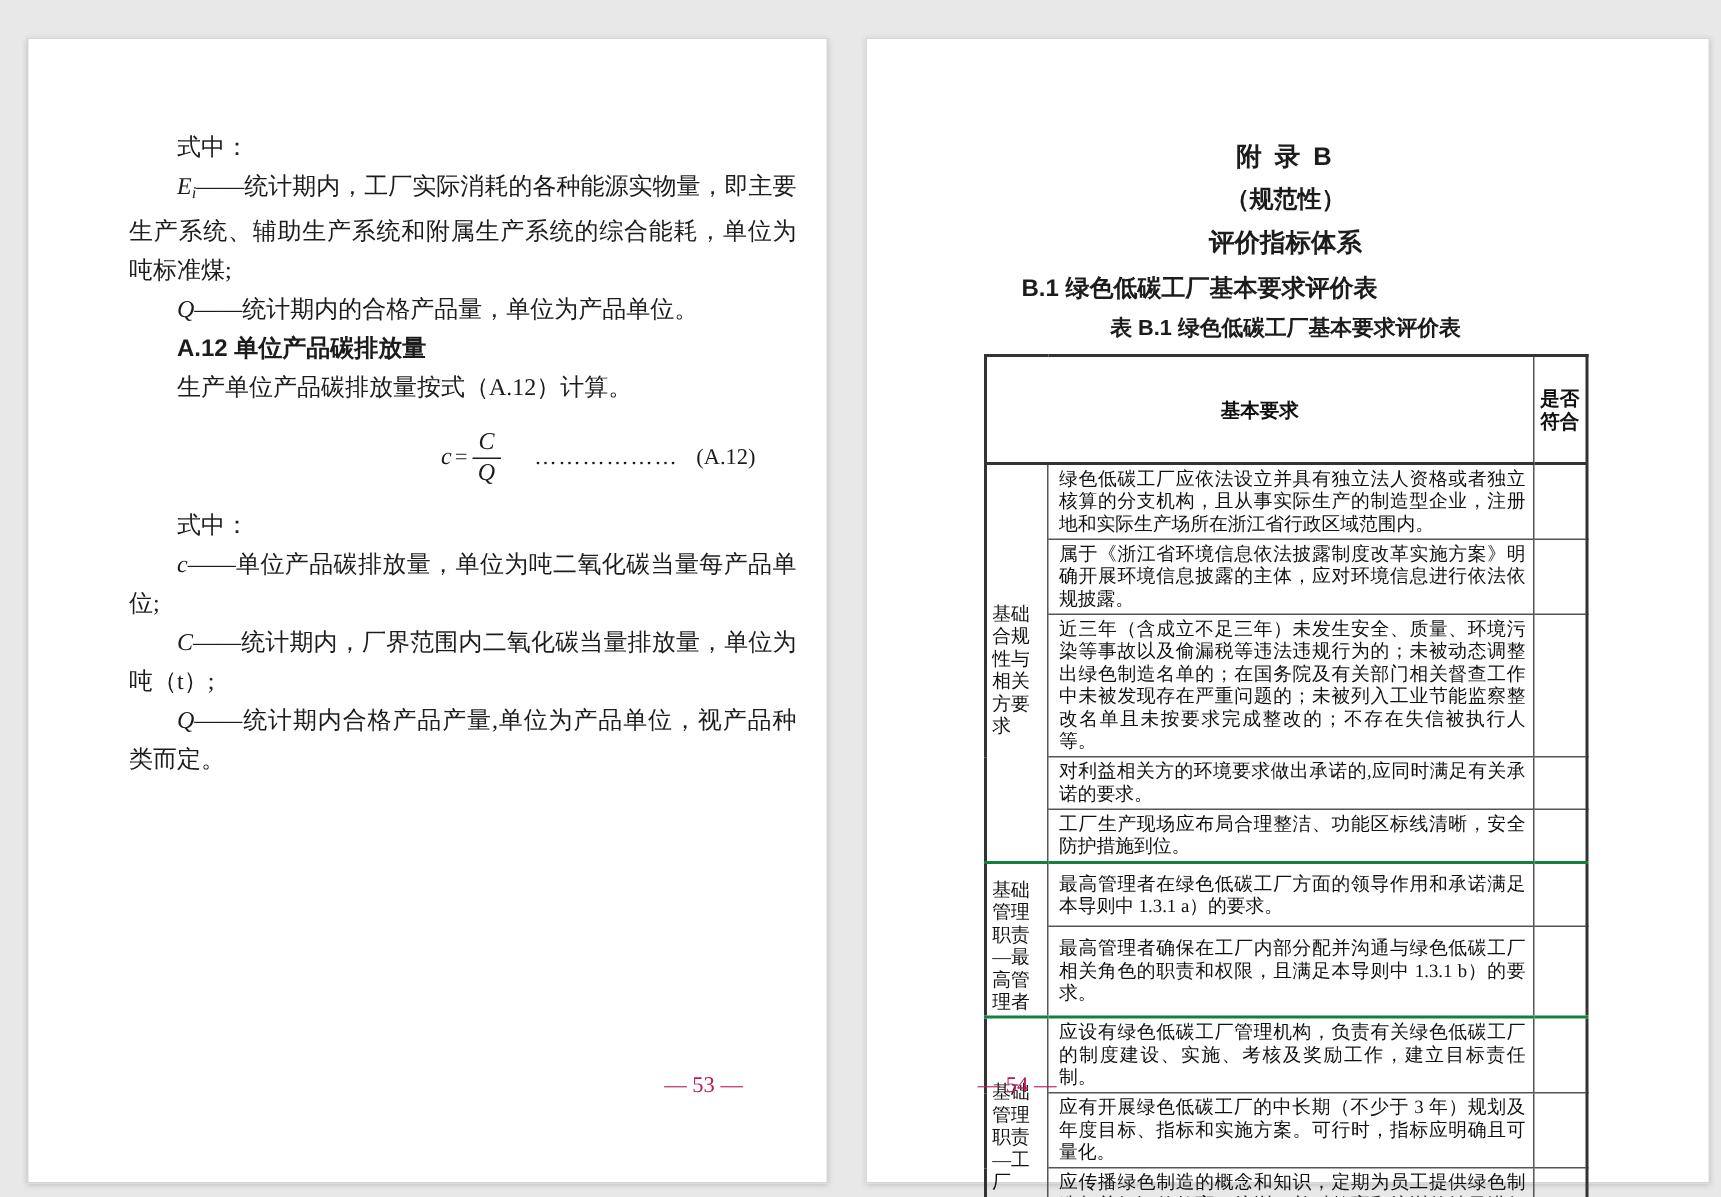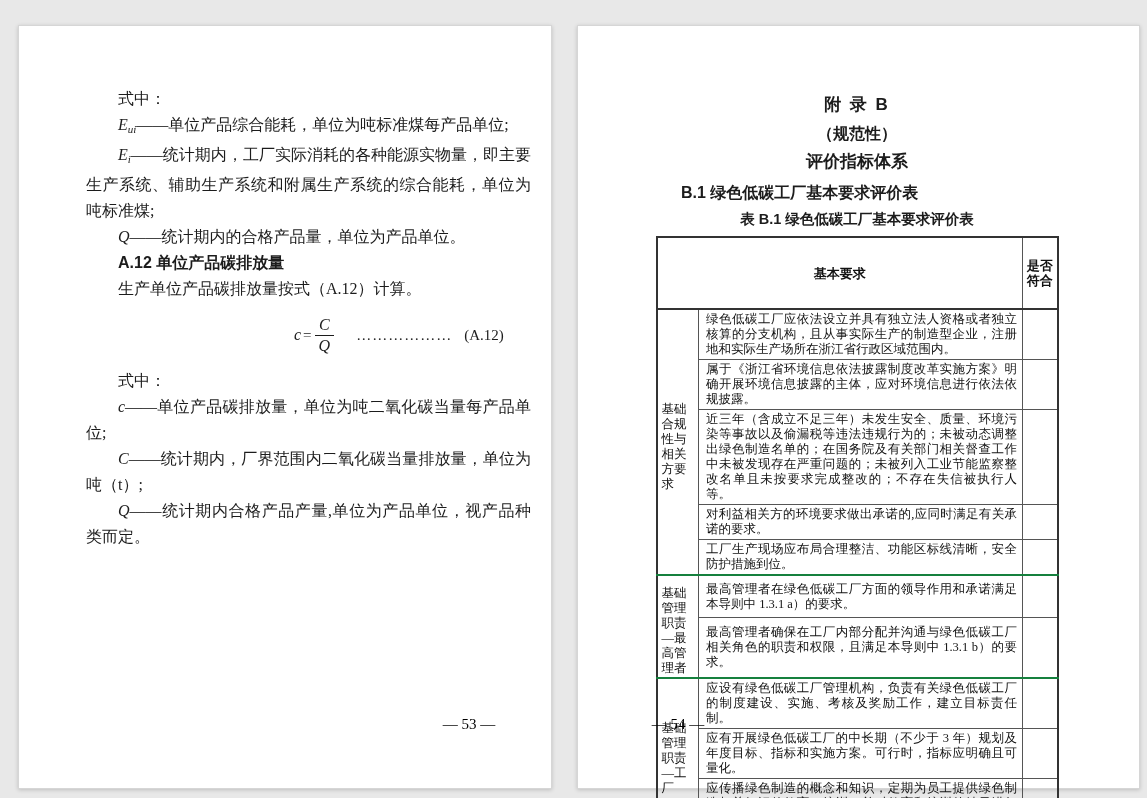--- a/index.html
+++ b/index.html
@@ -49,21 +49,21 @@
   .feq  { margin:0 3px 0 2px; font-size:15px; }
   .frac { display:inline-flex; flex-direction:column; align-items:center; line-height:20px; }
   .frac .den { border-top:1px solid #1c1c1c; }
   .frac span { padding:0 4px; }
   .fdots  { margin-left:22px; letter-spacing:1px; font-size:15px; }
   .flabel { margin-left:12px; font-size:15px; }
 
   .pagenum {
     position:absolute; bottom:55px;
     font-size:15px; line-height:18px;
-    text-align:center; color:#000000;
+    text-align:center; color:#be185d;
   }
   .pn-left  { left:400px; width:100px; }
   .pn-right { left:55px;  width:90px;  }
 
   
   .rp-content {
     padding:64px 78px 0 75px;
     font-size:16px; line-height:26px;
     box-sizing:border-box;
   }
@@ -117,21 +117,20 @@
   }
   .ccell { vertical-align:middle; }
 </style>
 </head>
 <body>
 
 <div class="page page-left">
   <div class="lp-content">
     <div id="lp-block1">
         <p class="bp ind"><span class="t">式中：</span></p>
-        <p class="bp ind"><span class="v">E</span><span class="s">ui</span><span class="t">——单位产品综合能耗，单位为吨标准煤每产品单位;</span></p>
         <p class="bp ind"><span class="v">E</span><span class="s">i</span><span class="t">——统计期内，工厂实际消耗的各种能源实物量，即主要生产系统、辅助生产系统和附属生产系统的综合能耗，单位为吨标准煤;</span></p>
         <p class="bp ind"><span class="v">Q</span><span class="t">——统计期内的合格产品量，单位为产品单位。</span></p>
         <p class="bp ind ph"><span class="t">A.12 单位产品碳排放量</span></p>
         <p class="bp ind"><span class="t">生产单位产品碳排放量按式（A.12）计算。</span></p>
       </div>
 
     <div class="formula">
       <span class="fvar">c</span>
       <span class="feq">=</span>
       <span class="frac">

